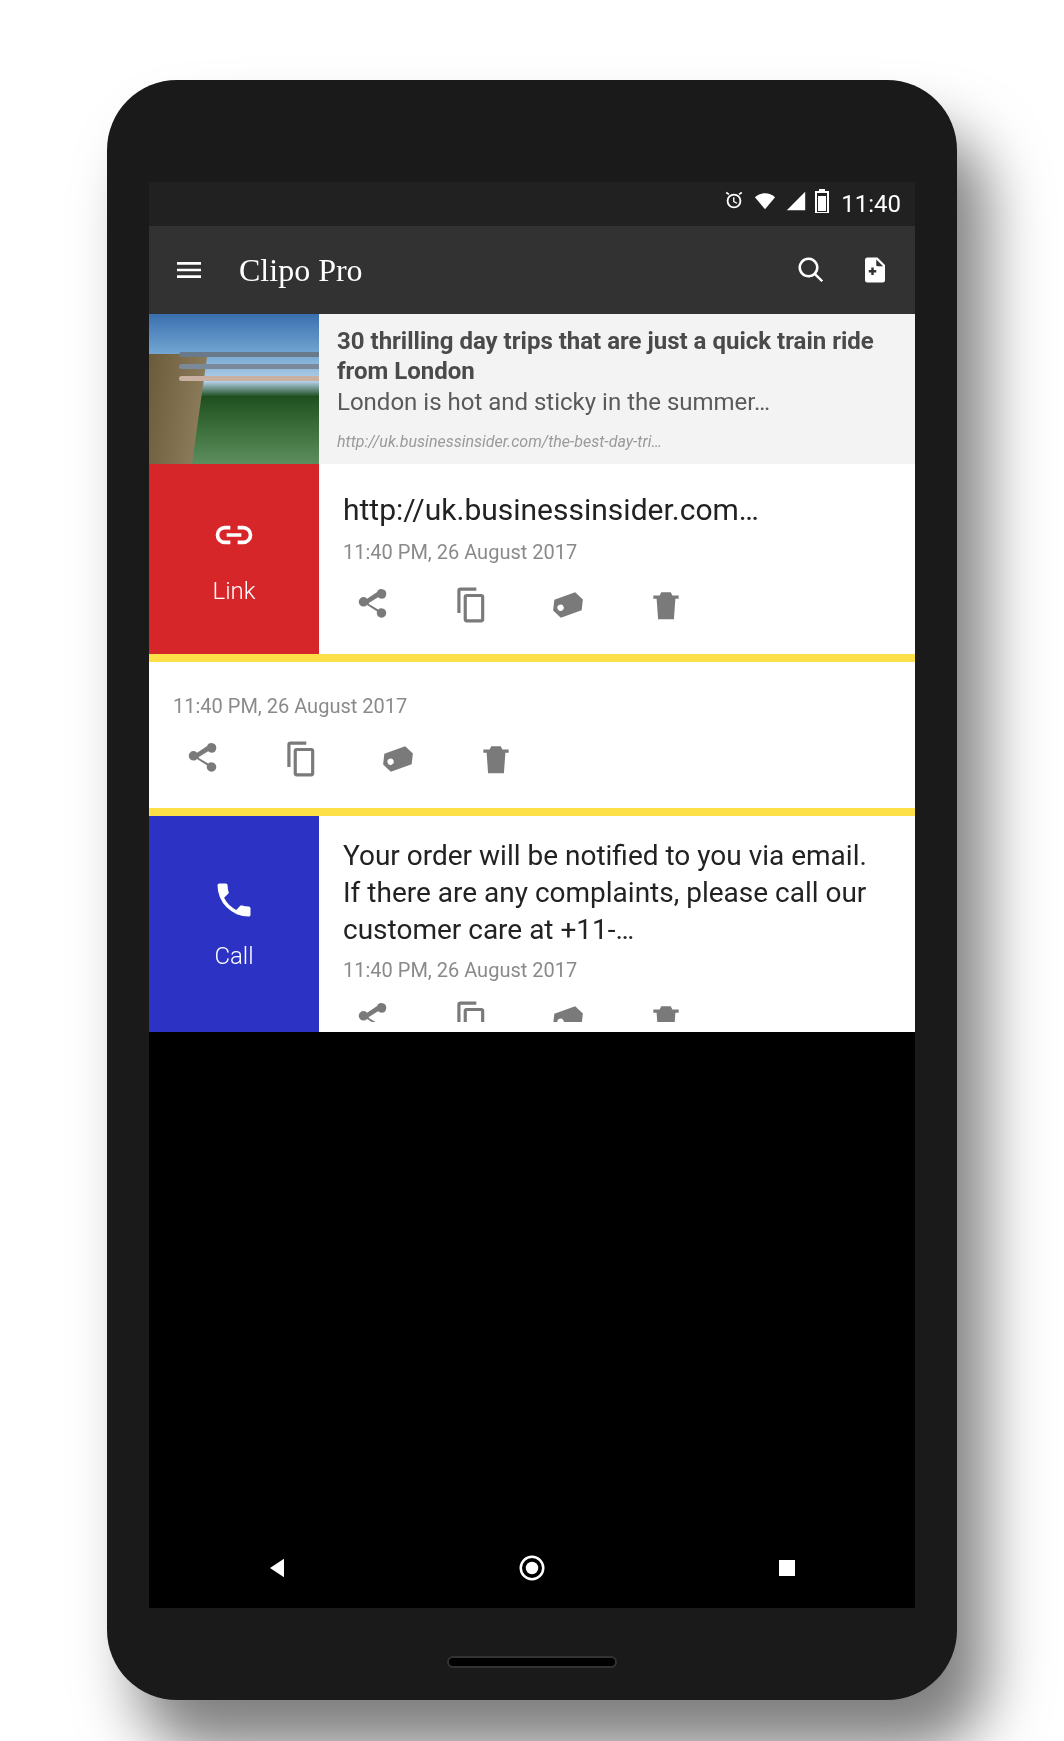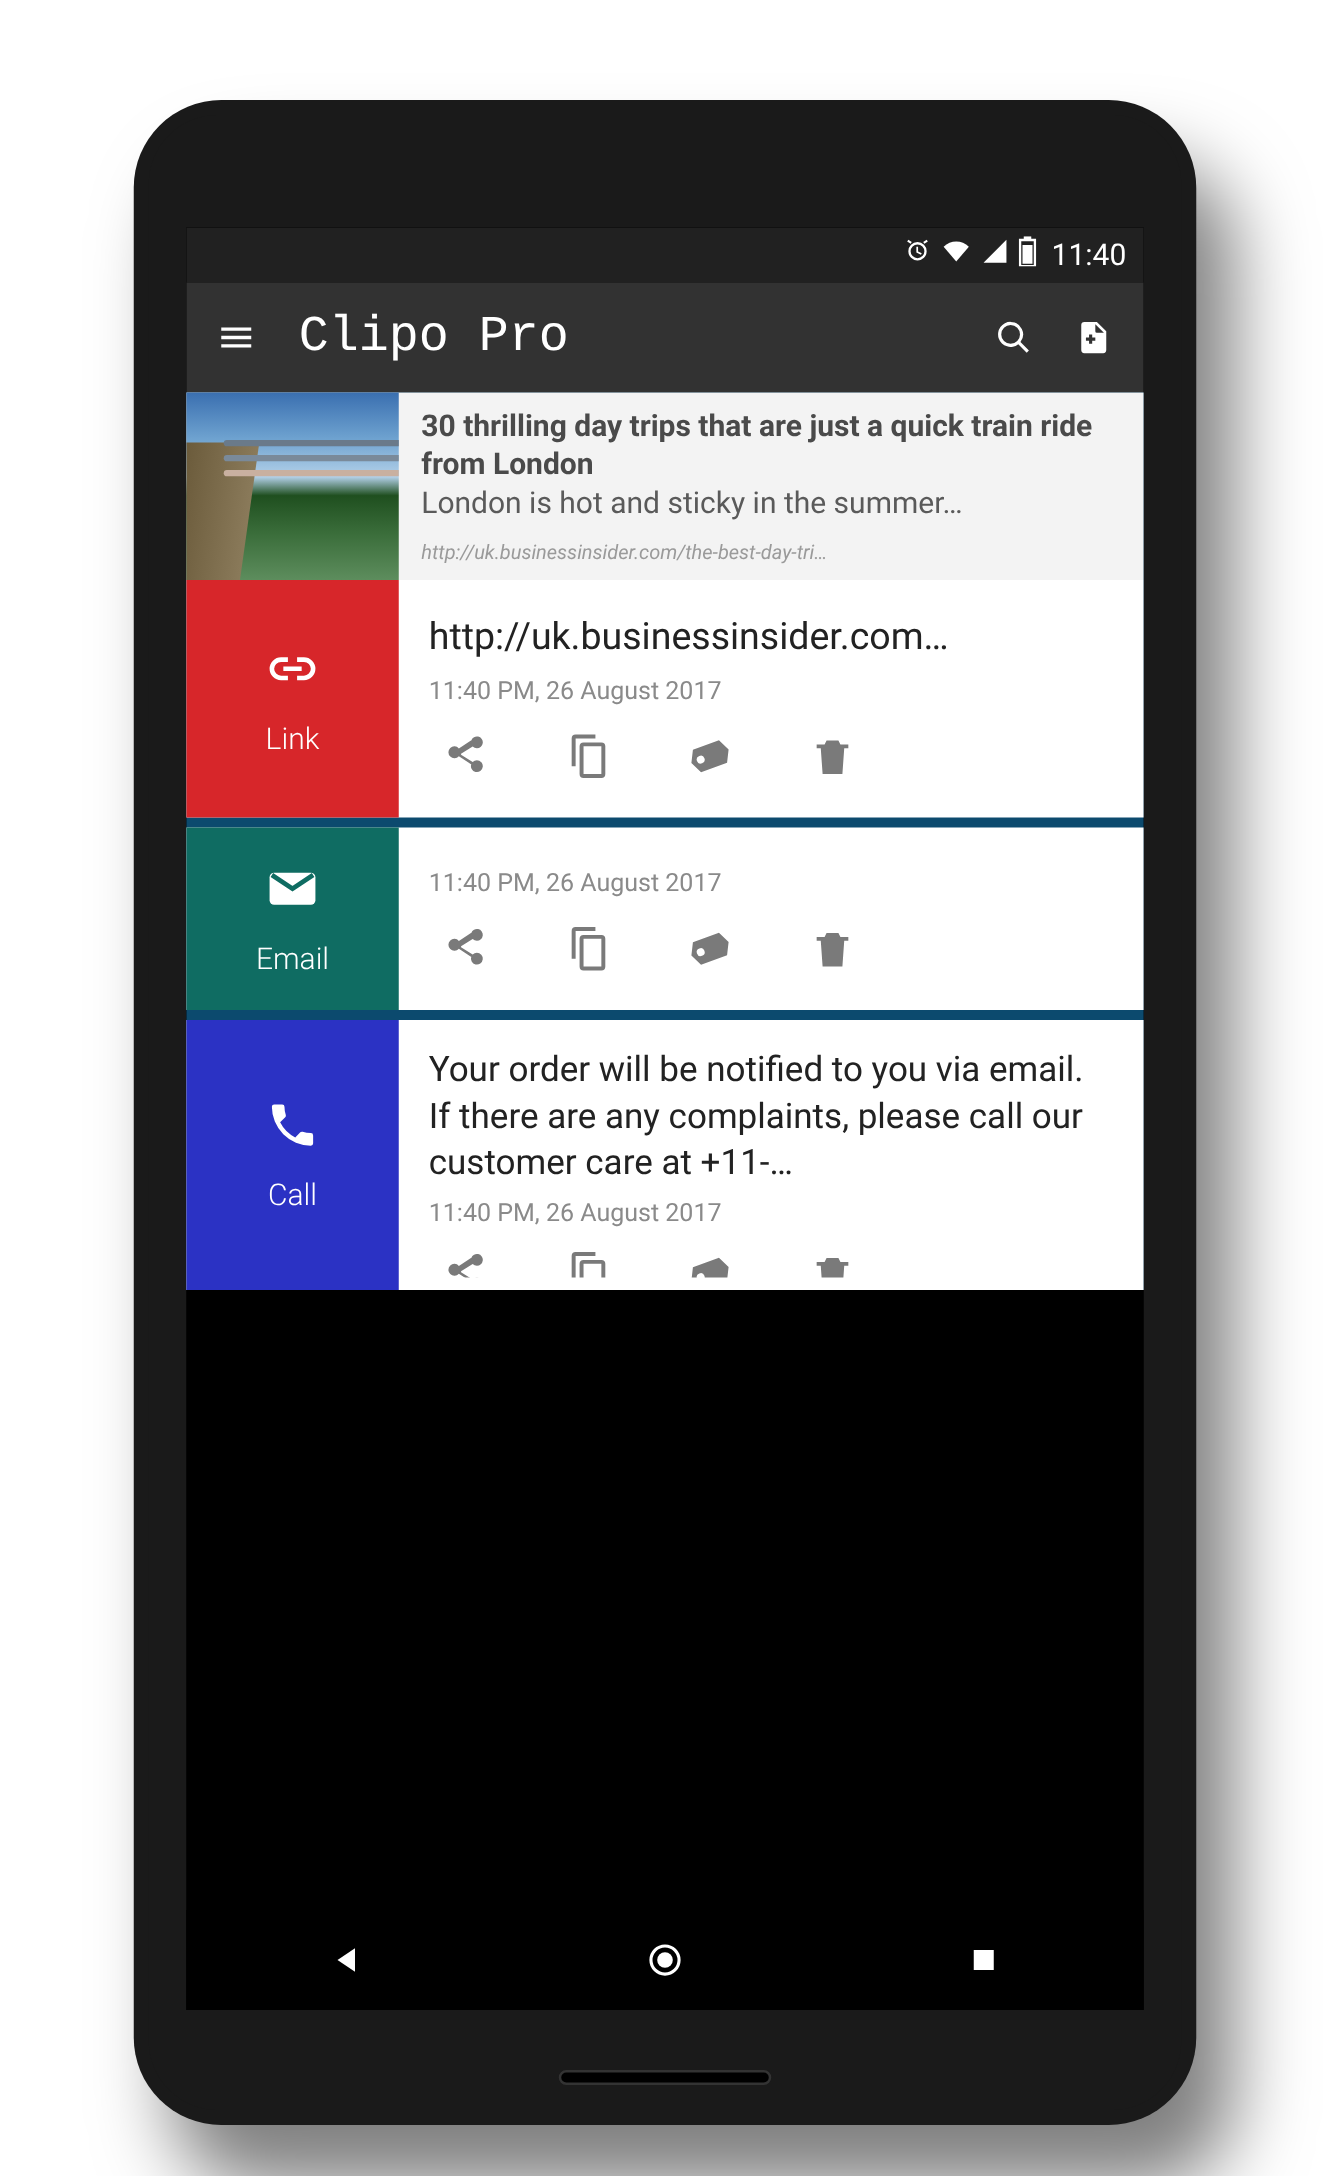--- a/index.html
+++ b/index.html
@@ -65,27 +65,27 @@
   .app-bar {
     height: 88px;
     background: #323232;
     display: flex;
     align-items: center;
     padding: 0 20px;
     gap: 24px;
     color: #fff;
   }
   .app-bar .title {
-    font-family: Liberation Mono, monospace;
-    font-size: 40px;
+    font-family: Liberation Serif, serif;
+    font-size: 32px;
     flex: 1;
     margin-left: 6px;
   }
   .icon-btn { width: 40px; height: 40px; display:flex; align-items:center; justify-content:center; cursor:pointer;}
-  .content { background: #0c4a6e; }
+  .content { background: #fde047; }
   .preview-card {
     background: #f3f3f3;
     display: flex;
     height: 150px;
   }
   .preview-thumb {
     width: 170px; height: 100%;
     flex-shrink: 0;
     background: linear-gradient(180deg,#3a6fb0 0%,#6fa3d0 25%,#b3d0e8 45%,#1f4f1f 55%,#3a6d3a 75%,#5d8d5d 100%);
     position: relative;
@@ -237,27 +237,20 @@
                     <path d="M5 6l-3 6 3 6h14l3-6-3-6zm2 4a2 2 0 1 1-2 2 2 2 0 0 1 2-2z" transform="rotate(-20 12 12)"></path>
                   </svg></div>
               <div class="act"><svg viewBox="0 0 24 24">
                     <path d="M6 7h12l-1 14H7zM9 4h6l1 2h4v2H4V6h4z"></path>
                   </svg></div>
             </div>
           </div>
         </div>
 
         <div class="clip-card">
-          <div class="clip-tag tag-email">
-            <svg viewBox="0 0 24 24">
-                <rect class="env-bg" x="2" y="5" width="20" height="14" rx="2"></rect>
-                <path d="M3 6l9 6 9-6" stroke="#0f6c62" stroke-width="2" fill="none"></path>
-              </svg>
-            <span>Email</span>
-          </div>
           <div class="clip-body">
             <div class="clip-time">11:40 PM, 26 August 2017</div>
             <div class="clip-actions">
               <div class="act"><svg viewBox="0 0 24 24">
                     <path d="M18 8a3 3 0 1 0-2.83-4H15L8.9 8.05a3 3 0 1 0 0 3.9L15 16h.17A3 3 0 1 0 18 14a3 3 0 0 0-2.12.88L10 11.3a3 3 0 0 0 0-.6l5.88-3.58A3 3 0 0 0 18 8z"></path>
                   </svg></div>
               <div class="act"><svg viewBox="0 0 24 24">
                     <path d="M16 1H6a2 2 0 0 0-2 2v14h2V3h10zm3 4H10a2 2 0 0 0-2 2v14a2 2 0 0 0 2 2h9a2 2 0 0 0 2-2V7a2 2 0 0 0-2-2zm0 16H10V7h9z"></path>
                   </svg></div>
               <div class="act"><svg viewBox="0 0 24 24">

